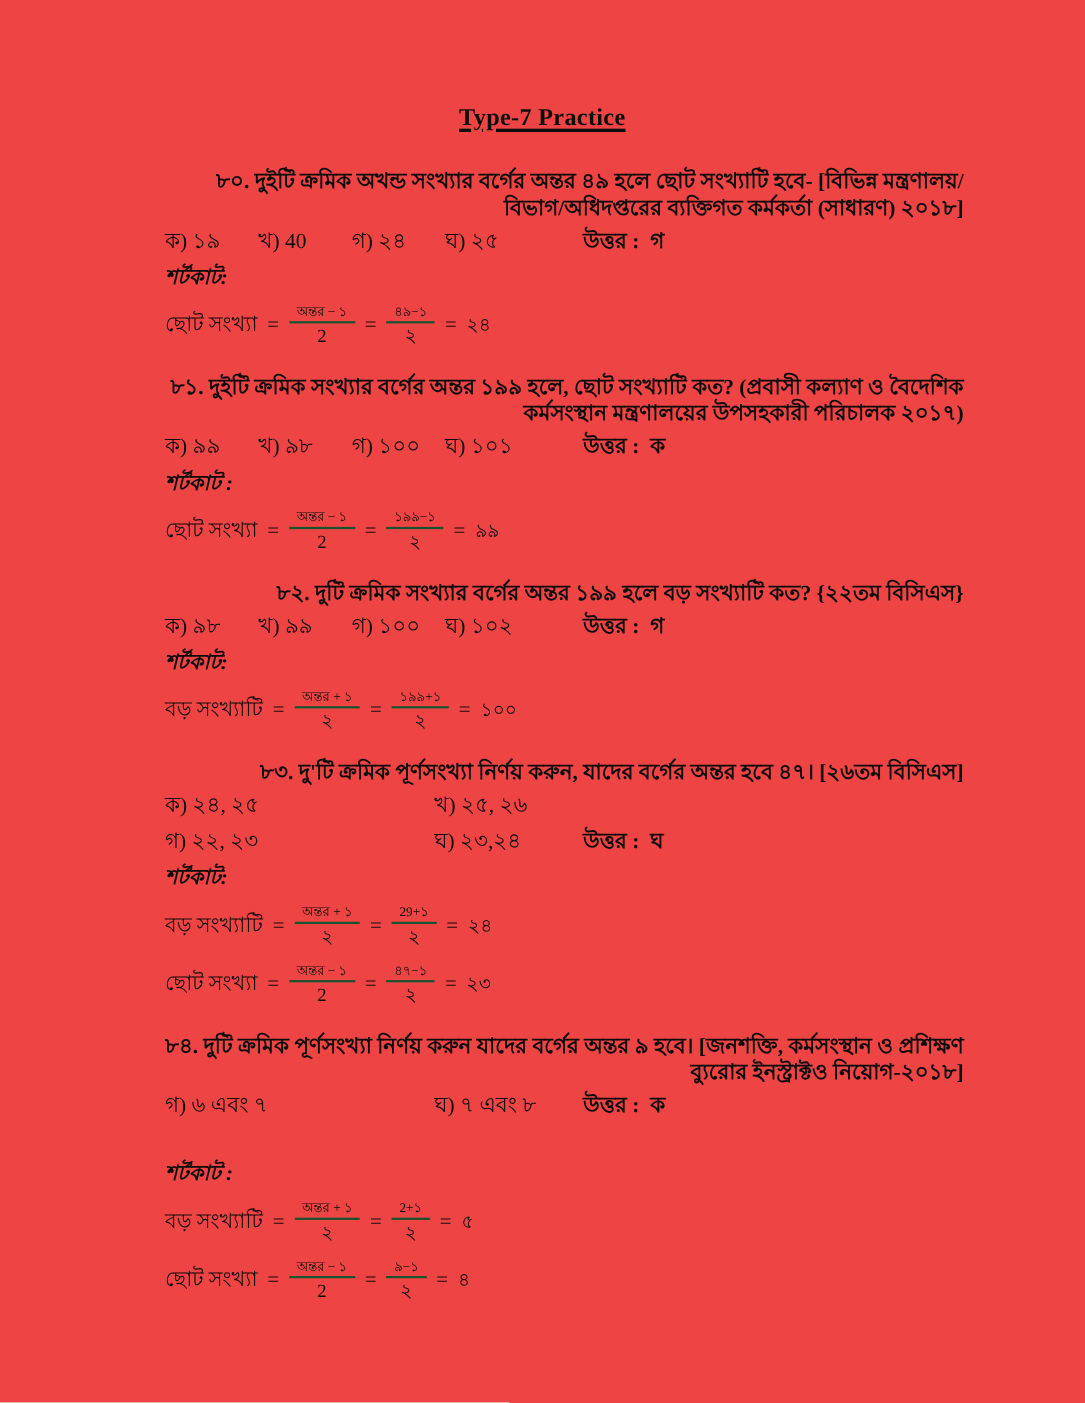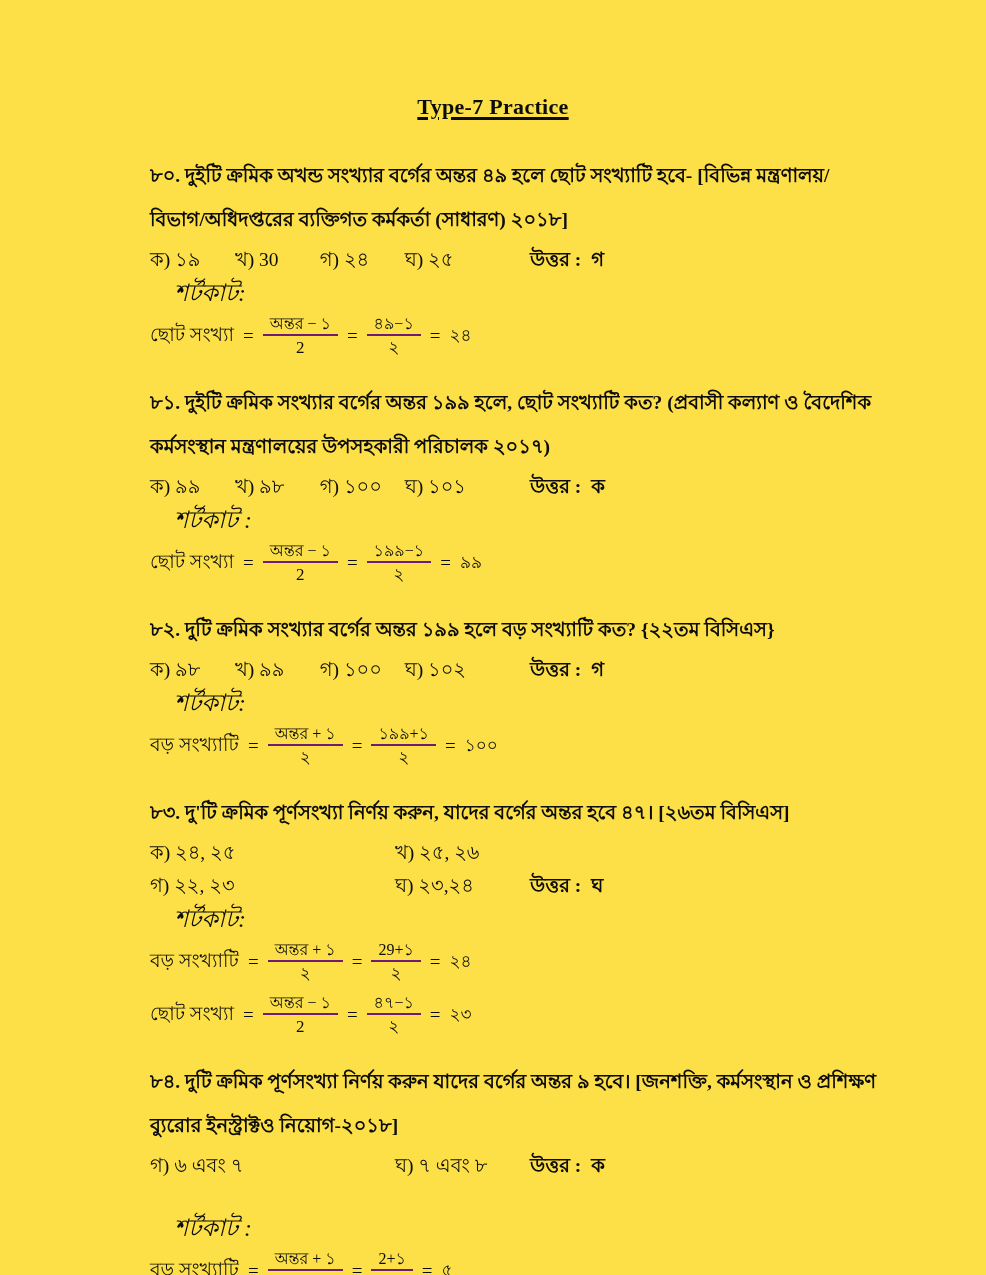--- a/index.html
+++ b/index.html
@@ -1,21 +1,21 @@
 <!DOCTYPE html>
 <html><head>
 <meta charset="utf-8">
 <style>
   * { box-sizing: border-box; }
   html, body { margin: 0; padding: 0; background: #ffffff; }
   .page {
     position: relative;
     width: 986px;
     height: 1275px;
-    background: #fde047;
+    background: #ef4444;
     color: #0c0c0c;
     font-family: "Liberation Serif", "DejaVu Serif", serif;
     overflow: hidden;
   }
   .doc-title {
     margin-top: 94px;
     text-align: center;
     font-size: 22px;
     font-weight: 700;
     letter-spacing: 0.3px;
@@ -26,67 +26,67 @@
     text-underline-offset: 3px;
   }
   .content {
     padding: 0 110px 0 150px;
   }
   .qblock { margin-top: 22px; }
   .qblock.first { margin-top: 34px; }
   .q-text {
     margin: 0;
     font-size: 19.5px;
-    line-height: 44px;
-    font-weight: 700;
+    line-height: 24px;
+    font-weight: 700;
+    text-align: right;
   }
   .opt-row {
     position: relative;
     margin-top: 3px;
     font-size: 19.5px;
     line-height: 30px;
     font-weight: 500;
   }
   .opt { display: inline-block; min-width: 80px; }
   .opt-wide { display: inline-block; width: 240px; }
   .answer {
     position: absolute;
     left: 380px;
     top: 0;
     font-weight: 700;
   }
   .answer .a-val { margin-left: 10px; }
   .shortcut {
     margin-top: 3px;
-    font-size: 24px;
+    font-size: 19px;
     line-height: 30px;
-    font-weight: 400;
+    font-weight: 700;
     font-style: italic;
-    margin-left: 24px;
   }
   .shortcut.gap-top { margin-top: 32px; }
   .formula {
     display: flex;
     align-items: center;
     gap: 9px;
     margin: 5px 0 7px 0;
     font-size: 19px;
     min-height: 46px;
   }
   .f-lhs { white-space: nowrap; }
   .frac {
     display: inline-flex;
     flex-direction: column;
     align-items: center;
     line-height: 1.12;
   }
   .frac .num {
-    border-bottom: 2px solid #701a75;
+    border-bottom: 2px solid #14532d;
     padding: 0 7px 2px 7px;
-    font-size: 16px;
+    font-size: 12px;
     white-space: nowrap;
   }
   .frac .den {
     padding-top: 2px;
     font-size: 17px;
   }
   .f-eq { font-size: 19px; }
   .f-res { font-size: 17px; }
 </style>
 </head>
@@ -97,21 +97,21 @@
   <div class="doc-title">
     <span>Type-7 Practice</span>
   </div>
 
   <div class="content">
 
     <section class="qblock first">
       <p class="q-text">৮০. দুইটি ক্রমিক অখন্ড সংখ্যার বর্গের অন্তর ৪৯ হলে ছোট সংখ্যাটি হবে- [বিভিন্ন মন্ত্রণালয়/বিভাগ/অধিদপ্তরের ব্যক্তিগত কর্মকর্তা (সাধারণ) ২০১৮]</p>
       <div class="opt-row">
         <span class="opt">ক) ১৯</span>
-        <span class="opt">খ) 30</span>
+        <span class="opt">খ) 40</span>
         <span class="opt">গ) ২৪</span>
         <span class="opt">ঘ) ২৫</span>
         <span class="answer">
           <span>উত্তর :</span><span class="a-val">গ</span>
         </span>
       </div>
       <div class="shortcut">শর্টকাট:</div>
       <div class="formula">
         <span class="f-lhs">ছোট সংখ্যা</span>
         <span class="f-eq">=</span>

